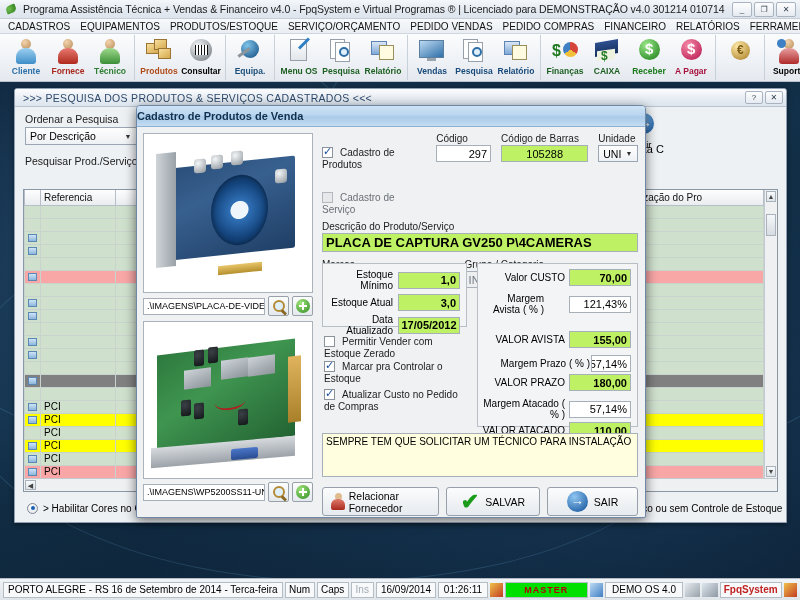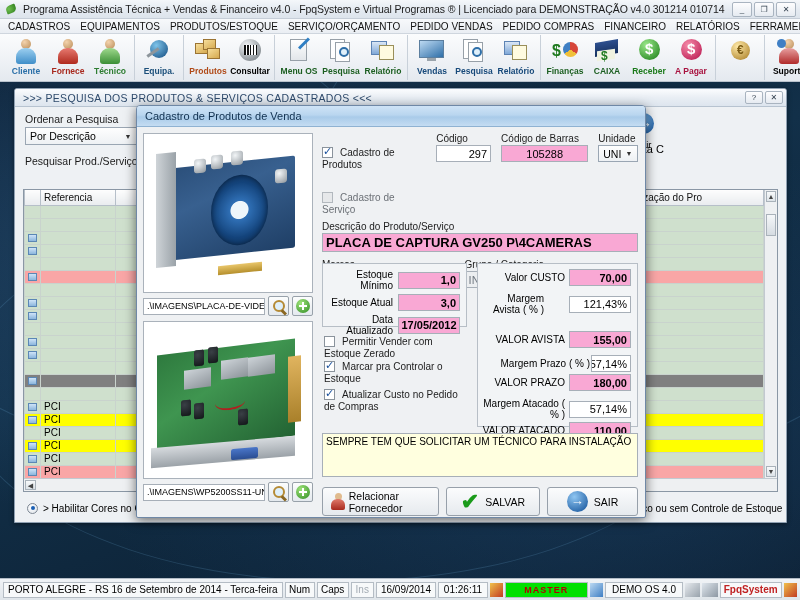--- a/index.html
+++ b/index.html
@@ -194,32 +194,32 @@
     border:1px solid #6f88a6;
     border-radius:4px 4px 2px 2px;
     box-shadow: 0 3px 12px rgba(0,0,0,.55);
     display:flex; flex-direction:column;
   }
   #dialog-title {
     height:21px;
     background: linear-gradient(180deg,#cfe3f6 0%, #b9d6ef 45%, #a9cbe9 55%, #c4dcf2 100%);
     border-bottom:1px solid #8fb2d2;
     border-radius:3px 3px 0 0;
-    display:flex; align-items:center; padding-left:8px;
-    font-size:11px; color:#10304f;
+    display:flex; align-items:center; padding-left:0;
+    font-size:11px; color:#10304f;font-weight:bold;
   }
   #dialog-body { flex:1; position:relative; padding:4px; }
 
   .gbox { border:1px solid #b7bec6; background:#f2f4f6; }
   .imgbox {
     border:1px solid #aab2bb; background:#fff;
     display:flex; align-items:center; justify-content:center; overflow:hidden;
   }
   .fld {
-    border:1px solid #a7afb8; background:#f9a8d4;
+    border:1px solid #a7afb8; background:#bef264;
     height:17px; font-size:11px; display:flex; align-items:center;
     padding:0 3px; overflow:hidden; white-space:nowrap;
   }
   .fld.white { background:#fff; }
   .fld.right { justify-content:flex-end; font-weight:bold; }
   .fld.gray { background:#eceef0; color:#707880; }
   .caption { font-size:10px; color:#1c1c1c; }
   .cap-r { font-size:10px; text-align:right; }
 
   .cb { width:11px; height:11px; border:1px solid #8a939c; background:#fff;
@@ -443,42 +443,42 @@
             <div class="body" style="background:linear-gradient(180deg,#9fd98d,#3b8f36)"></div>
             </div>
         </div>
         <div class="lb" style="color:#2e7d32">Técnico</div>
       </div>
     </div>
 
     <div class="tb-group">
       <div class="tb-btn">
         <div class="ic">
-          <div class="circ" style="left:6px;top:3px;width:18px;height:18px;background:radial-gradient(circle at 35% 30%,#7ec4ea,#10497e);"></div>
-          <div style="position:absolute;left:2px;top:14px;width:14px;height:3px;background:#8d959b;transform:rotate(-35deg);"></div>
-        </div>
-        <div class="lb" style="color:#1b4f7a">Equipa.</div>
-      </div>
-    </div>
-
-    <div class="tb-group">
-      <div class="tb-btn">
-        <div class="ic">
           <div class="pbox" style="left:2px;  top:6px;"></div>
           <div class="pbox" style="left:10px; top:2px;"></div>
           <div class="pbox" style="left:14px; top:11px;"></div>
         </div>
         <div class="lb" style="color:#b04a18">Produtos</div>
       </div>
       <div class="tb-btn">
         <div class="ic">
           <div class="circ" style="left:4px;top:2px;width:22px;height:22px;background:radial-gradient(circle at 35% 30%,#f2f4f6,#6a7278);"></div>
           <div style="position:absolute;left:9px;top:8px;width:13px;height:10px;background:repeating-linear-gradient(90deg,#111 0 1.5px,#fff 1.5px 3px);"></div>
         </div>
         <div class="lb">Consultar</div>
+      </div>
+    </div>
+
+    <div class="tb-group">
+      <div class="tb-btn">
+        <div class="ic">
+          <div class="circ" style="left:6px;top:3px;width:18px;height:18px;background:radial-gradient(circle at 35% 30%,#7ec4ea,#10497e);"></div>
+          <div style="position:absolute;left:2px;top:14px;width:14px;height:3px;background:#8d959b;transform:rotate(-35deg);"></div>
+        </div>
+        <div class="lb" style="color:#1b4f7a">Equipa.</div>
       </div>
     </div>
 
     <div class="tb-group">
       <div class="tb-btn">
         <div class="ic">
           <div style="position:absolute;left:6px;top:2px;width:17px;height:22px;background:linear-gradient(180deg,#fff,#e2e6ea);border:1px solid #97a0a8;"></div>
           <div style="position:absolute;left:13px;top:5px;width:14px;height:3px;background:#2f7fc4;transform:rotate(-45deg);"></div>
         </div>
         <div class="lb" style="color:#1b5e20">Menu OS</div>

